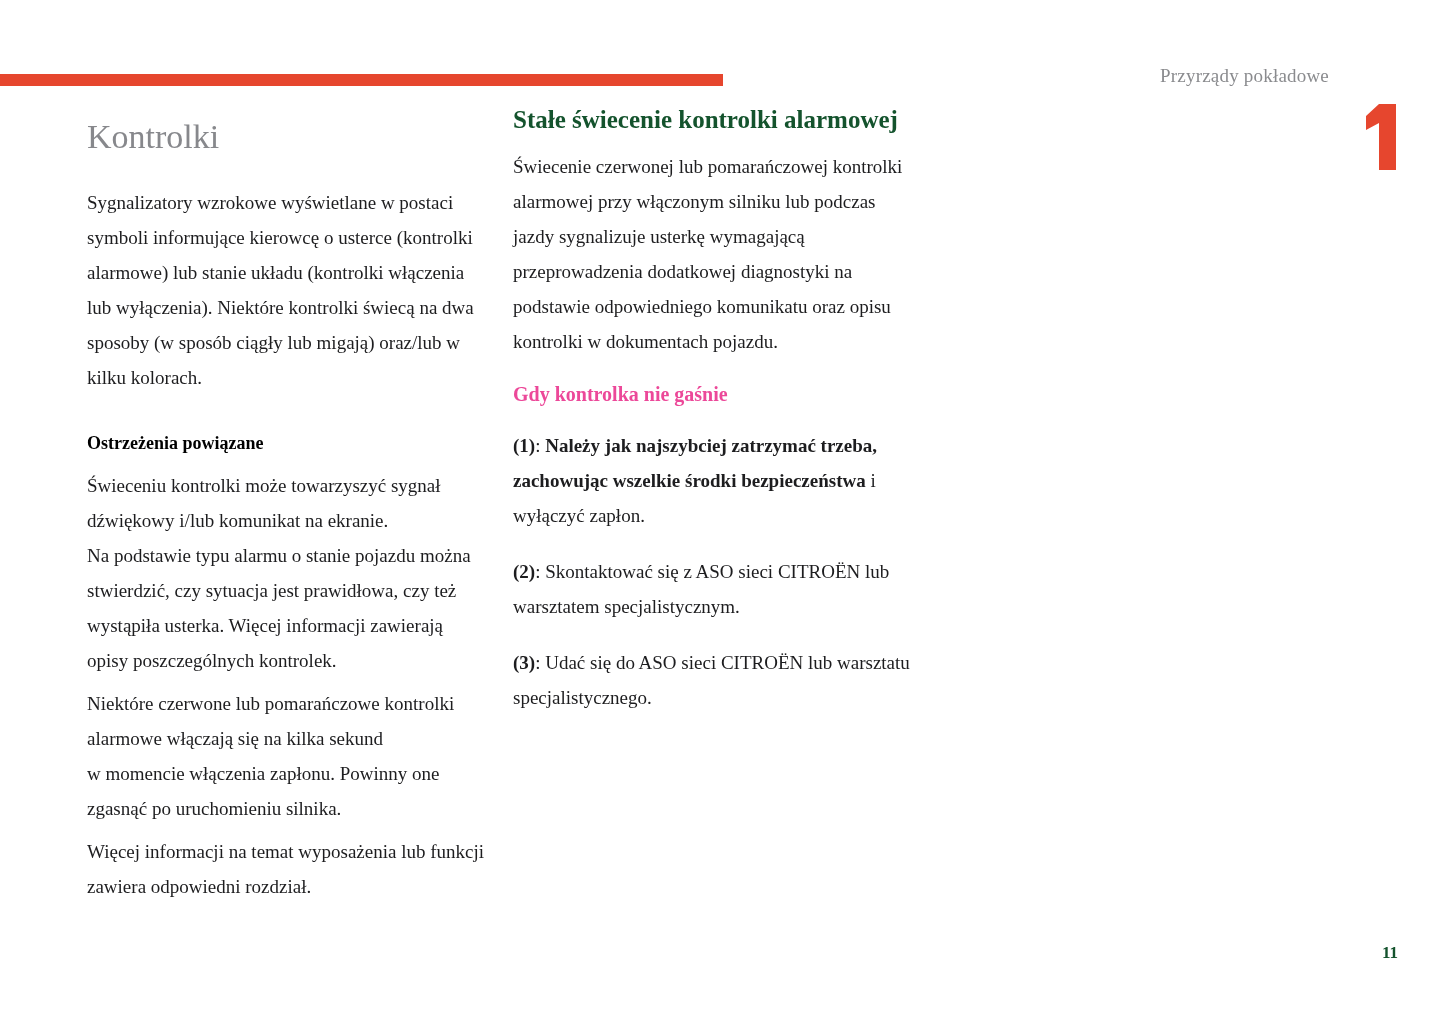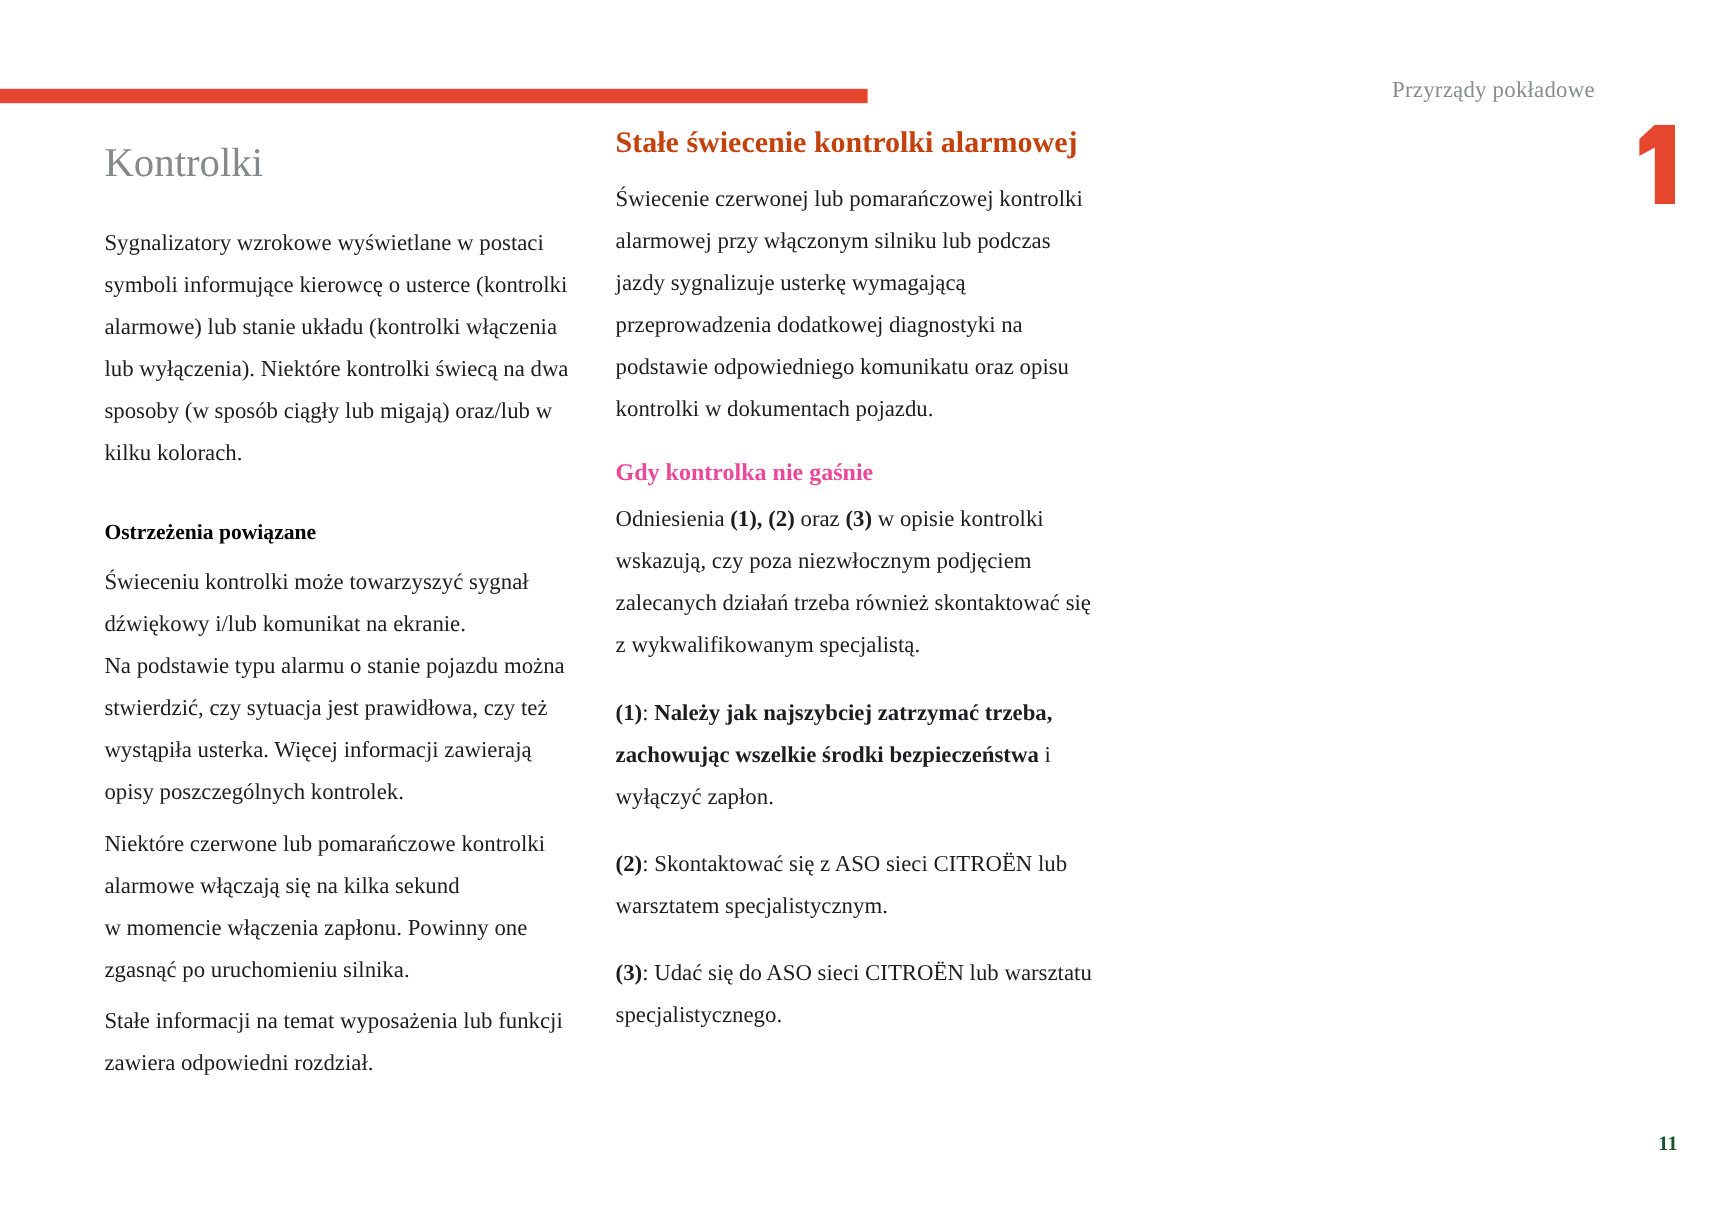--- a/index.html
+++ b/index.html
@@ -46,21 +46,21 @@
   h1.page-title {
     font-size: 34px;
     font-weight: 400;
     color: #87888c;
     line-height: 1.2;
     margin: 12px 0 27px 0;
   }
   h2.col-title {
     font-size: 25px;
     font-weight: 700;
-    color: #c2410c;
+    color: #14532d;
     line-height: 29px;
     margin: 0 0 15px 0;
   }
   h2.sec-heading {
     font-size: 18px;
     font-weight: 700;
     color: #000000;
     line-height: 1.2;
     margin: 38px 0 14px 0;
   }
@@ -107,31 +107,30 @@
   <div class="col-left">
     <h1 class="page-title">Kontrolki</h1>
 
     <p class="body">Sygnalizatory wzrokowe wyświetlane w postaci symboli informujące kierowcę o usterce (kontrolki alarmowe) lub stanie układu (kontrolki włączenia lub wyłączenia). Niektóre kontrolki świecą na dwa sposoby (w sposób ciągły lub migają) oraz/lub w kilku kolorach.</p>
 
     <h2 class="sec-heading">Ostrzeżenia powiązane</h2>
     <p class="body">Świeceniu kontrolki może towarzyszyć sygnał dźwiękowy i/lub komunikat na ekranie.
 Na podstawie typu alarmu o stanie pojazdu można stwierdzić, czy sytuacja jest prawidłowa, czy też wystąpiła usterka. Więcej informacji zawierają opisy poszczególnych kontrolek.</p>
 
     <p class="body">Niektóre czerwone lub pomarańczowe kontrolki alarmowe włączają się na kilka sekund w&nbsp;momencie włączenia zapłonu. Powinny one zgasnąć po uruchomieniu silnika.</p>
-    <p class="body">Stałe informacji na temat wyposażenia lub funkcji zawiera odpowiedni rozdział.</p>
+    <p class="body">Więcej informacji na temat wyposażenia lub funkcji zawiera odpowiedni rozdział.</p>
   </div>
 
   <div class="col-right">
     <h2 class="col-title">Stałe świecenie kontrolki alarmowej</h2>
 
     <p class="body">Świecenie czerwonej lub pomarańczowej kontrolki alarmowej przy włączonym silniku lub podczas jazdy sygnalizuje usterkę wymagającą przeprowadzenia dodatkowej diagnostyki na podstawie odpowiedniego komunikatu oraz opisu kontrolki w dokumentach pojazdu.</p>
 
     <h3 class="sub-heading">Gdy kontrolka nie gaśnie</h3>
 
-    <p class="body"><span>Odniesienia </span><b>(1), (2)</b><span> oraz </span><b>(3)</b><span> w opisie kontrolki wskazują, czy poza niezwłocznym podjęciem zalecanych działań trzeba również skontaktować się z wykwalifikowanym specjalistą.</span></p>
 
     <div class="notes">
       <p class="body"><b>(1)</b><span>: </span><b>Należy jak najszybciej zatrzymać trzeba, zachowując wszelkie środki bezpieczeństwa</b><span> i wyłączyć zapłon.</span></p>
       <p class="body"><b>(2)</b><span>: Skontaktować się z ASO sieci CITROËN lub warsztatem specjalistycznym.</span></p>
       <p class="body"><b>(3)</b><span>: Udać się do ASO sieci CITROËN lub warsztatu specjalistycznego.</span></p>
     </div>
   </div>
 
   <div class="page-num">11</div>
 

